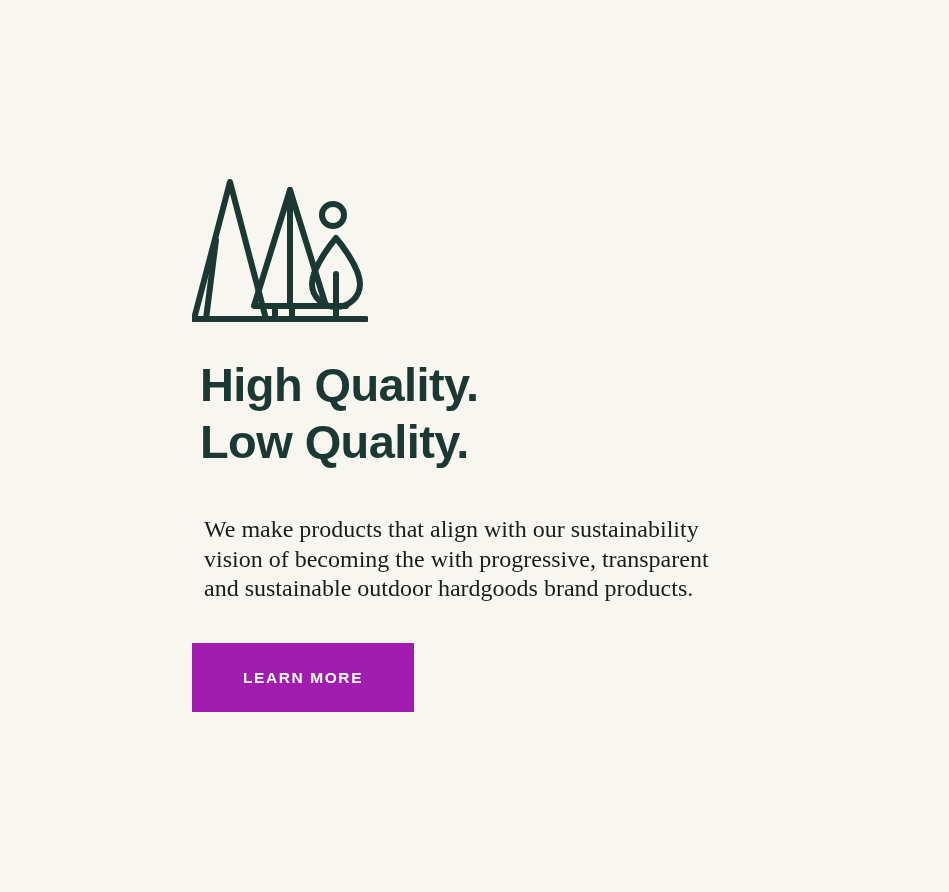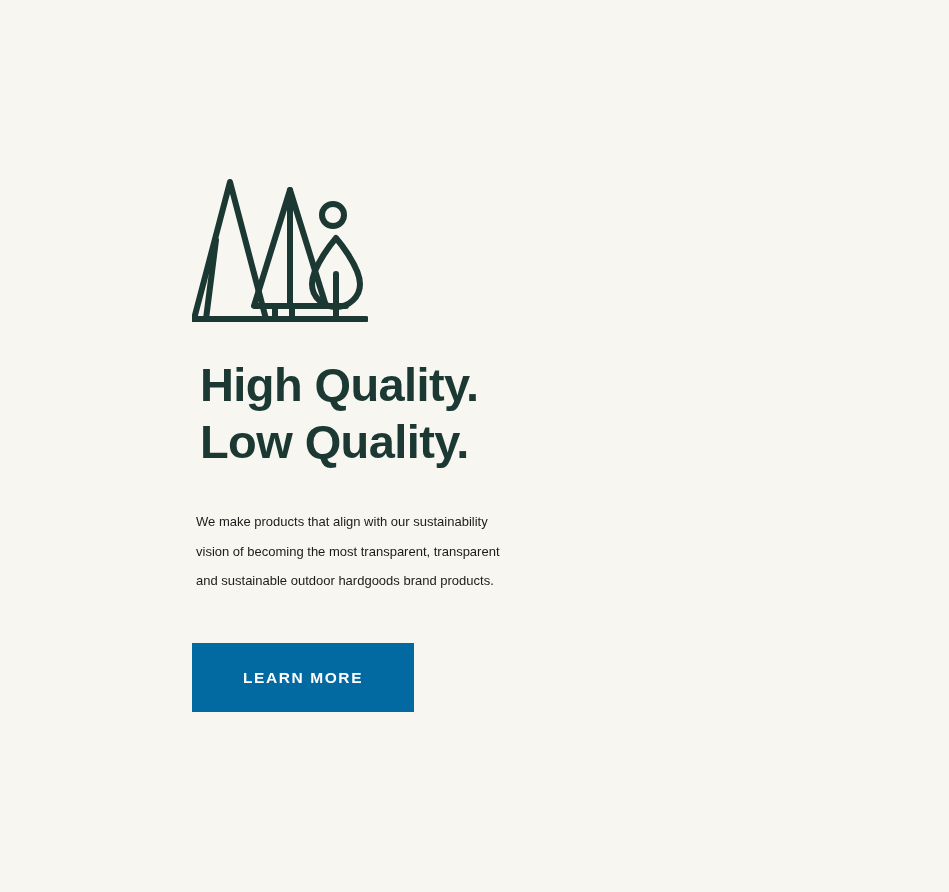--- a/index.html
+++ b/index.html
@@ -46,40 +46,40 @@
   .headline .line {
     display: block;
     white-space: nowrap;
   }
 
   .body-copy {
     position: absolute;
     left: 0px;
     top: 503px;
     width: 520px;
-    margin: 4px;
-    font-family: Liberation Sans, sans-serif;
-    font-size: 13px;
+    margin: 12px;
+    font-family: Liberation Serif, serif;
+    font-size: 24px;
     line-height: 29.5px;
     color: #1b1b1b;
   }
   .body-copy .line {
     display: block;
     white-space: nowrap;
   }
 
   .cta-button {
     position: absolute;
     left: 0px;
     top: 643px;
     width: 222px;
     height: 69px;
     border: 0;
     padding: 0;
-    background: #0369a1;
+    background: #a21caf;
     color: #ffffff;
     font-family: "Liberation Sans", sans-serif;
     font-weight: bold;
     font-size: 15.5px;
     letter-spacing: 1.6px;
     text-align: center;
     line-height: 69px;
     cursor: pointer;
   }
 </style>
@@ -114,19 +114,19 @@
     </svg>
   </div>
 
   <h1 class="headline">
     <span class="line">High Quality.</span>
     <span class="line">Low Quality.</span>
   </h1>
 
   <p class="body-copy">
     <span class="line">We make products that align with our sustainability</span>
-    <span class="line">vision of becoming the most transparent, transparent</span>
+    <span class="line">vision of becoming the with progressive, transparent</span>
     <span class="line">and sustainable outdoor hardgoods brand products.</span>
   </p>
 
   <button class="cta-button">LEARN MORE</button>
 
 </div>
 
 </body></html>

